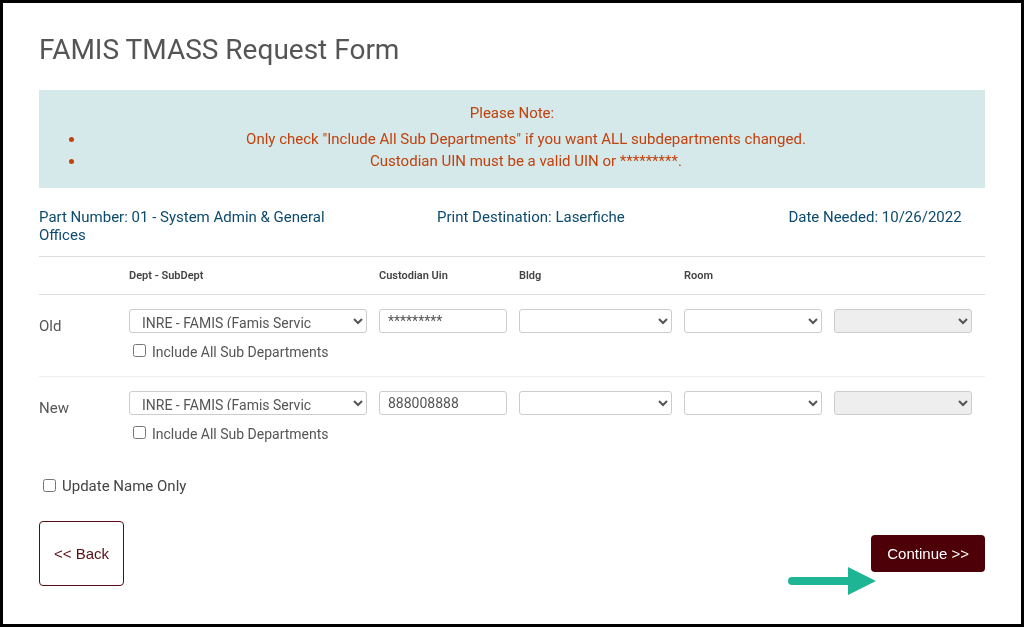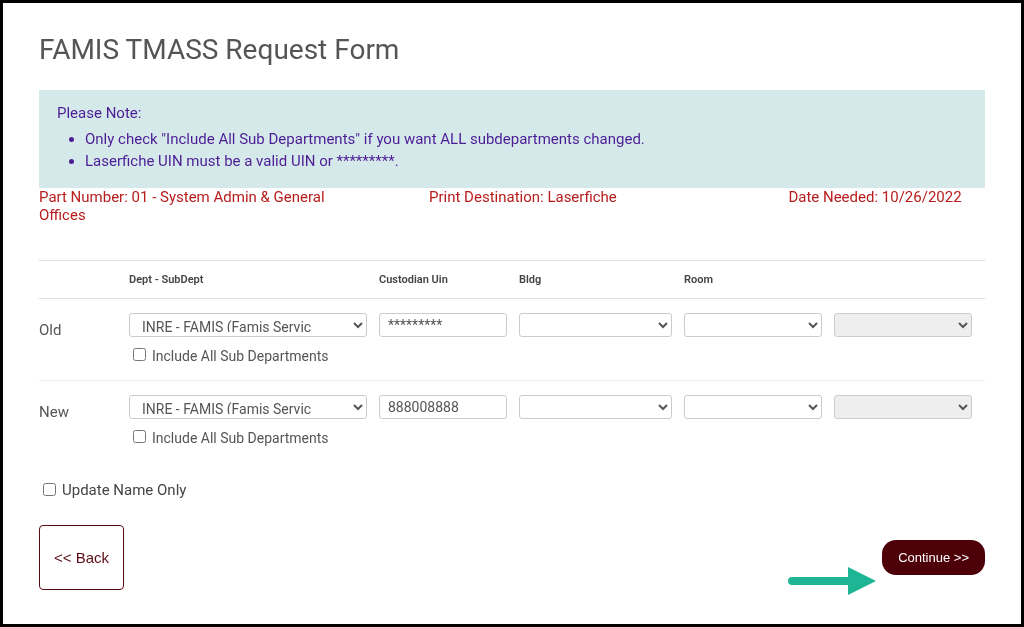--- a/index.html
+++ b/index.html
@@ -19,31 +19,34 @@
     }
     .page-title {
       font-size: 28px;
       font-weight: 400;
       color: #555;
       margin: 0 0 24px 0;
     }
     .note-box {
       background: #d5e9ea;
       padding: 14px 18px 14px 18px;
-      color: #4c1d95;
-      font-size: 15px;
+      margin-bottom: 20px;
+      color: #c2410c;
+      font-size: 15px;
+      text-align: center;
     }
     .note-box .note-heading { margin-bottom: 8px; }
     .note-box ul { margin: 0; padding-left: 28px; }
     .note-box ul li { margin-bottom: 4px; }
     .info-row {
       display: flex;
-      color: #b91c1c;
-      font-size: 15px;
-      margin-bottom: 36px;
+      color: #0c4a6e;
+      font-size: 15px;
+      margin-bottom: 12px;
+      gap: 8px;
     }
     .info-part { margin-right: 60px; max-width: 330px; }
     .info-print { flex: 1; }
     .info-date { text-align: center; flex: 0 0 220px; }
     .grid {
       border-top: 1px solid #ddd;
       margin-top: 4px;
     }
     .grid-header, .grid-row {
       display: grid;
@@ -106,43 +109,43 @@
       padding: 23px 14px;
       font-size: 15px;
       border-radius: 4px;
       cursor: pointer;
     }
     .btn-continue {
       background: #4d0008;
       color: #fff;
       border: none;
       padding: 10px 16px;
-      font-size: 13px;
-      border-radius: 14px;
+      font-size: 15px;
+      border-radius: 4px;
       cursor: pointer;
     }
     .arrow {
       position: absolute;
       left: 785px;
       top: 558px;
       pointer-events: none;
     }
   </style>
 </head>
 <body>
 
 <div class="frame">
 
   <h1 class="page-title">FAMIS TMASS Request Form</h1>
 
   <div class="note-box">
     <div class="note-heading">Please Note:</div>
     <ul>
       <li>Only check "Include All Sub Departments" if you want ALL subdepartments changed.</li>
-      <li>Laserfiche UIN must be a valid UIN or *********.</li>
+      <li>Custodian UIN must be a valid UIN or *********.</li>
     </ul>
   </div>
 
   <div class="info-row">
     <div class="info-part">
       <span>Part Number: </span><span>01 - System Admin &amp; General Offices</span>
     </div>
     <div class="info-print">
       <span>Print Destination: </span><span>Laserfiche</span>
     </div>

